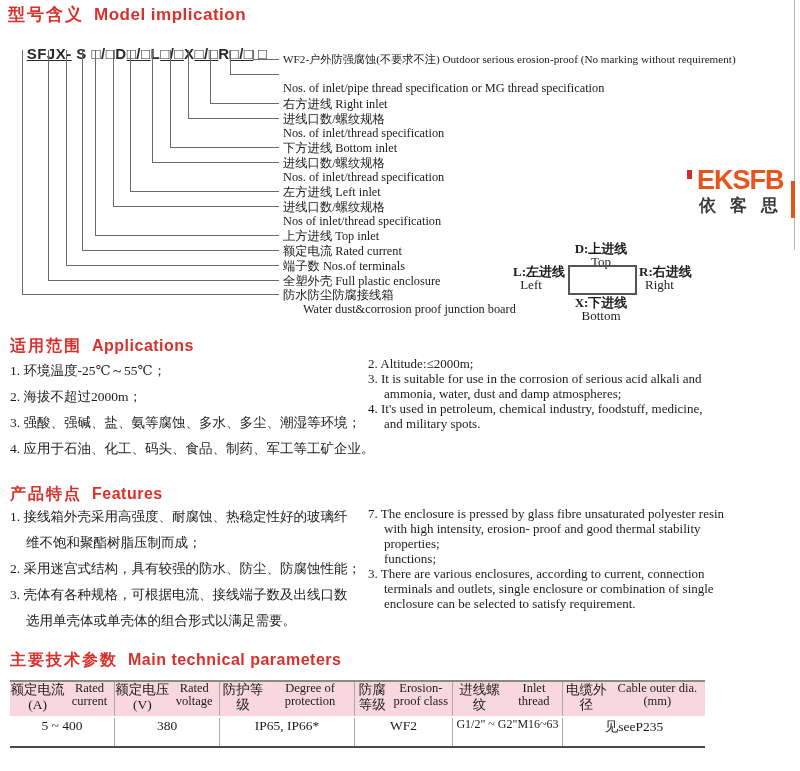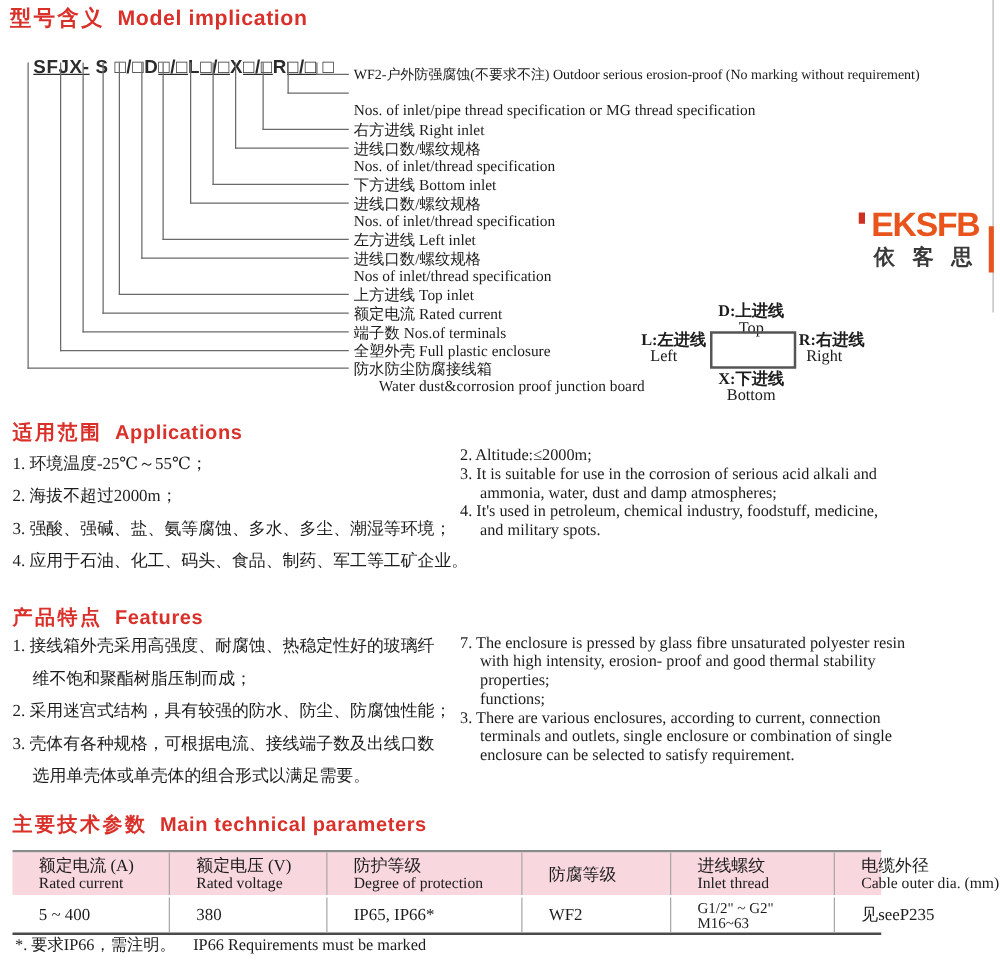--- a/index.html
+++ b/index.html
@@ -30,22 +30,22 @@
               font-weight:800;font-size:27px;letter-spacing:-1px;color:#e8541c;}
   .logo-company{position:absolute;left:699px;top:194px;font-family:"Liberation Sans","DejaVu Sans",sans-serif;
                 font-weight:700;font-size:17px;letter-spacing:14px;color:#3a3a3a;}
   .logo-dot{position:absolute;left:687px;top:170px;width:5px;height:9px;background:#d03022;}
   .edge-line{position:absolute;left:794px;top:0;width:1px;height:250px;background:#b5b5b5;}
   .edge-accent{position:absolute;left:791px;top:181px;width:4px;height:37px;background:#e8541c;}
   .tbl{position:absolute;left:10px;top:680px;width:695px;border-top:2px solid #8a8a8a;
        border-bottom:2px solid #4a4a4a;}
   .trow{display:flex;}
   .thead{background:#f8d7de;}
-  .col{flex:0 0 auto;box-sizing:border-box;border-right:1px solid #a9a9a9;
-       display:flex;flex-direction:column;justify-content:center;margin-left:21px;}
+  .col{flex:0 0 auto;box-sizing:border-box;text-align:center;border-right:1px solid #a9a9a9;
+       display:flex;flex-direction:row;justify-content:center;}
   .col.last{border-right:none;}
   .thead .col{height:34px;}
   .tgap{height:2px;background:#fff;}
   .tvals .col{height:28px;font-size:13.5px;}
   .h-cn{font-size:13.5px;line-height:15px;}
   .h-en{font-size:12.5px;line-height:13px;}
   .v-2l{font-size:12px;line-height:12.5px;}
   .footnote{position:absolute;left:12px;top:747px;font-size:13px;white-space:nowrap;}
   .footnote .fen{margin-left:14px;}
   .w105{width:105px}.w135{width:135px}.w98{width:98px}.w110{width:110px}.w142{width:142px}
@@ -161,20 +161,21 @@
       <div class="col w105">
         <span class="h-cn">额定电压 (V)</span>
         <span class="h-en">Rated voltage</span>
       </div>
       <div class="col w135">
         <span class="h-cn">防护等级</span>
         <span class="h-en">Degree  of protection</span>
       </div>
       <div class="col w98">
         <span class="h-cn">防腐等级</span>
+        <span class="h-en">Erosion-proof class</span>
       </div>
       <div class="col w110">
         <span class="h-cn">进线螺纹</span>
         <span class="h-en">Inlet  thread</span>
       </div>
       <div class="col w142 last">
         <span class="h-cn">电缆外径</span>
         <span class="h-en">Cable  outer  dia.  (mm)</span>
       </div>
     </div>
@@ -185,17 +186,14 @@
       <div class="col w135">IP65, IP66*</div>
       <div class="col w98">WF2</div>
       <div class="col w110">
         <span class="v-2l">G1/2" ~ G2"</span>
         <span class="v-2l">M16~63</span>
       </div>
       <div class="col w142 last">见seeP235</div>
     </div>
   </div>
 
-  <div class="footnote">
-    <span class="fcn">*. 要求IP66，需注明。</span><span class="fen">IP66 Requirements must be marked</span>
-  </div>
 
 </div>
 
 </body></html>

